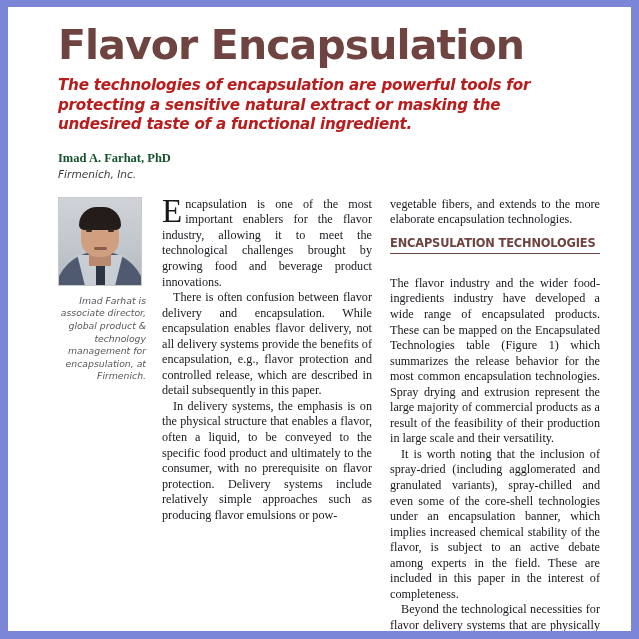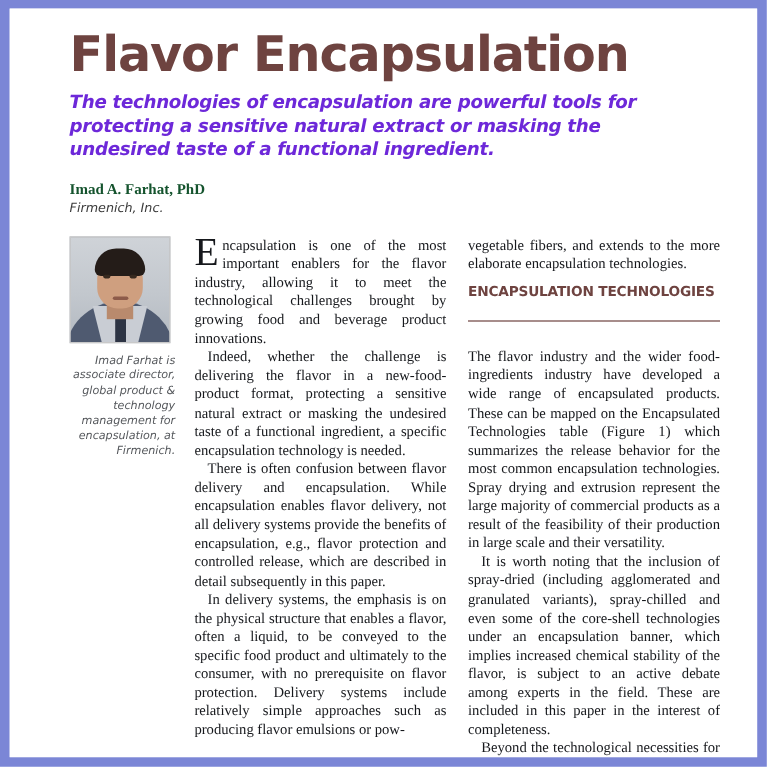--- a/index.html
+++ b/index.html
@@ -52,21 +52,21 @@
     white-space: nowrap;
   }
 
   .deck {
     font-family: "DejaVu Sans", sans-serif;
     font-weight: bold;
     font-style: italic;
     font-size: 15.2px;
     line-height: 19.6px;
     letter-spacing: -0.25px;
-    color: #6d28d9;
+    color: #b91c1c;
     margin: 0 0 16px 0;
     max-width: 500px;
   }
 
   .byline-name {
     font-family: "Liberation Serif", serif;
     font-weight: bold;
     font-size: 12.5px;
     line-height: 15px;
     color: #14532d;
@@ -220,21 +220,21 @@
   }
 
   .section-head {
     font-family: "DejaVu Sans", sans-serif;
     font-weight: bold;
     font-size: 11.4px;
     letter-spacing: -0.15px;
     line-height: 14px;
     color: #6e4340;
     margin: 8px 0 0 0;
-    padding-bottom: 17px;
+    padding-bottom: 3px;
     border-bottom: 1.6px solid #6e4340;
   }
   .section-head + p { margin-top: 22px; }
 </style>
 </head>
 <body>
 
 <div id="page">
   <div id="sheet">
 
@@ -264,21 +264,20 @@
           <div class="ph-eyeR"></div>
           <div class="ph-mouth"></div>
         </div>
         <div class="photo-caption">Imad Farhat is associate director, global product &amp; technology management for encapsulation, at Firmenich.</div>
       </div>
 
       <div class="columns">
 
         <div class="col">
           <p class="dropcap-para"><span class="dropcap">E</span><span>ncapsulation is one of the most important enablers for the flavor industry, allowing it to meet the technological challenges brought by growing food and beverage product innovations.</span></p>
-          <p>Indeed, whether the challenge is delivering the flavor in a new-food-product format, protecting a sensitive natural extract or masking the undesired taste of a functional ingredient, a specific encapsulation technology is needed.</p>
           <p>There is often confusion between flavor delivery and encapsulation. While encapsulation enables flavor delivery, not all delivery systems provide the benefits of encapsulation, e.g., flavor protection and controlled release, which are described in detail subsequently in this paper.</p>
           <p>In delivery systems, the emphasis is on the physical structure that enables a flavor, often a liquid, to be conveyed to the specific food product and ultimately to the consumer, with no prerequisite on flavor protection. Delivery systems include relatively simple approaches such as producing flavor emulsions or pow-</p>
         </div>
 
         <div class="col">
           <p>vegetable fibers, and extends to the more elaborate encapsulation technologies.</p>
           <h2 class="section-head">ENCAPSULATION TECHNOLOGIES</h2>
           <p>The flavor industry and the wider food-ingredients industry have developed a wide range of encapsulated products. These can be mapped on the Encapsulated Technologies table (Figure 1) which summarizes the release behavior for the most common encapsulation technologies. Spray drying and extrusion represent the large majority of commercial products as a result of the feasibility of their production in large scale and their versatility.</p>
           <p>It is worth noting that the inclusion of spray-dried (including agglomerated and granulated variants), spray-chilled and even some of the core-shell technologies under an encapsulation banner, which implies increased chemical stability of the flavor, is subject to an active debate among experts in the field. These are included in this paper in the interest of completeness.</p>
           <p>Beyond the technological necessities for flavor delivery systems that are physically compatible with the application (e.g., solid versus liquid, solids with particle size and shape that enable dosing and mixing and reduce segregation), encapsulation plays a critical role in affecting and controlling sensory performance.</p>

